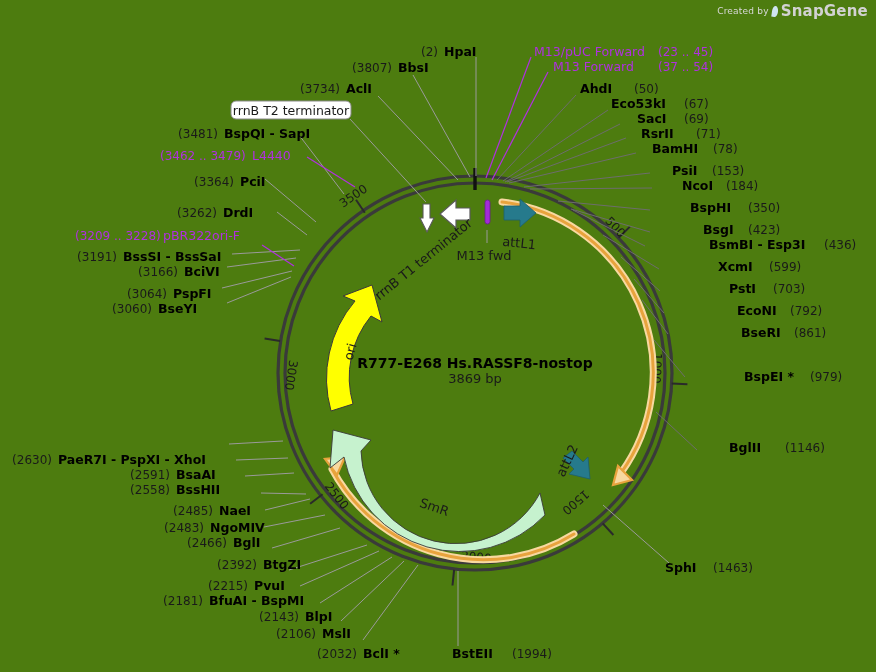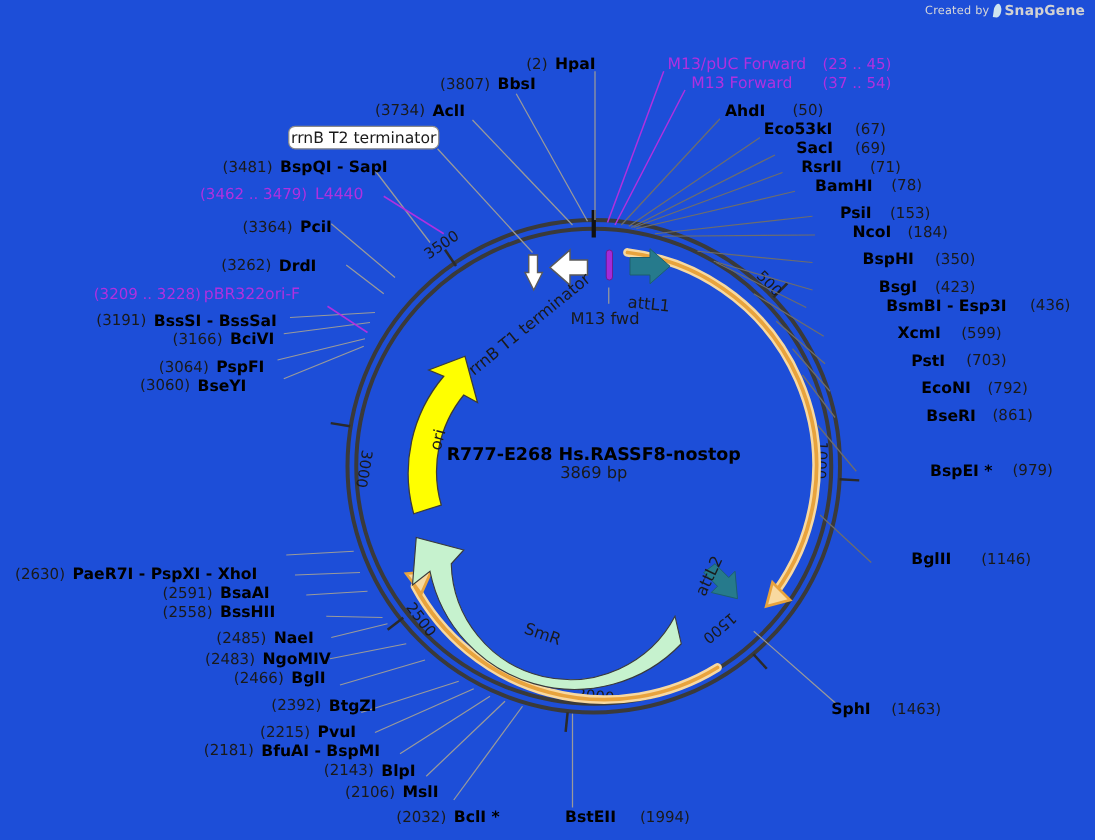--- a/index.html
+++ b/index.html
@@ -4,21 +4,21 @@
 <style>
   html, body {
     margin: 0;
     padding: 0;
     background: #ffffff;
   }
   #stage {
     position: relative;
     width: 876px;
     height: 672px;
-    background: #1d4ed8;
+    background: #4d7c0f;
     font-family: "DejaVu Sans", sans-serif;
     overflow: hidden;
   }
   #mapsvg {
     position: absolute;
     left: 0; top: 0;
     width: 876px;
     height: 672px;
   }
   .wm {
@@ -28,21 +28,21 @@
     font-family: "DejaVu Sans", sans-serif;
     font-size: 9px;
     color: #d8d8d8;
     letter-spacing: 0.2px;
     display: flex;
     align-items: center;
     gap: 3px;
     white-space: nowrap;
   }
   .wm .wm-brand {
-    font-size: 11px;
+    font-size: 15px;
     color: #d2d2d2;
     font-weight: 600;
   }
   .wm .wm-leaf {
     display: inline-block;
     width: 6px; height: 11px;
     background: #cfe4ef;
     border-radius: 60% 60% 60% 0;
     transform: rotate(8deg);
   }

